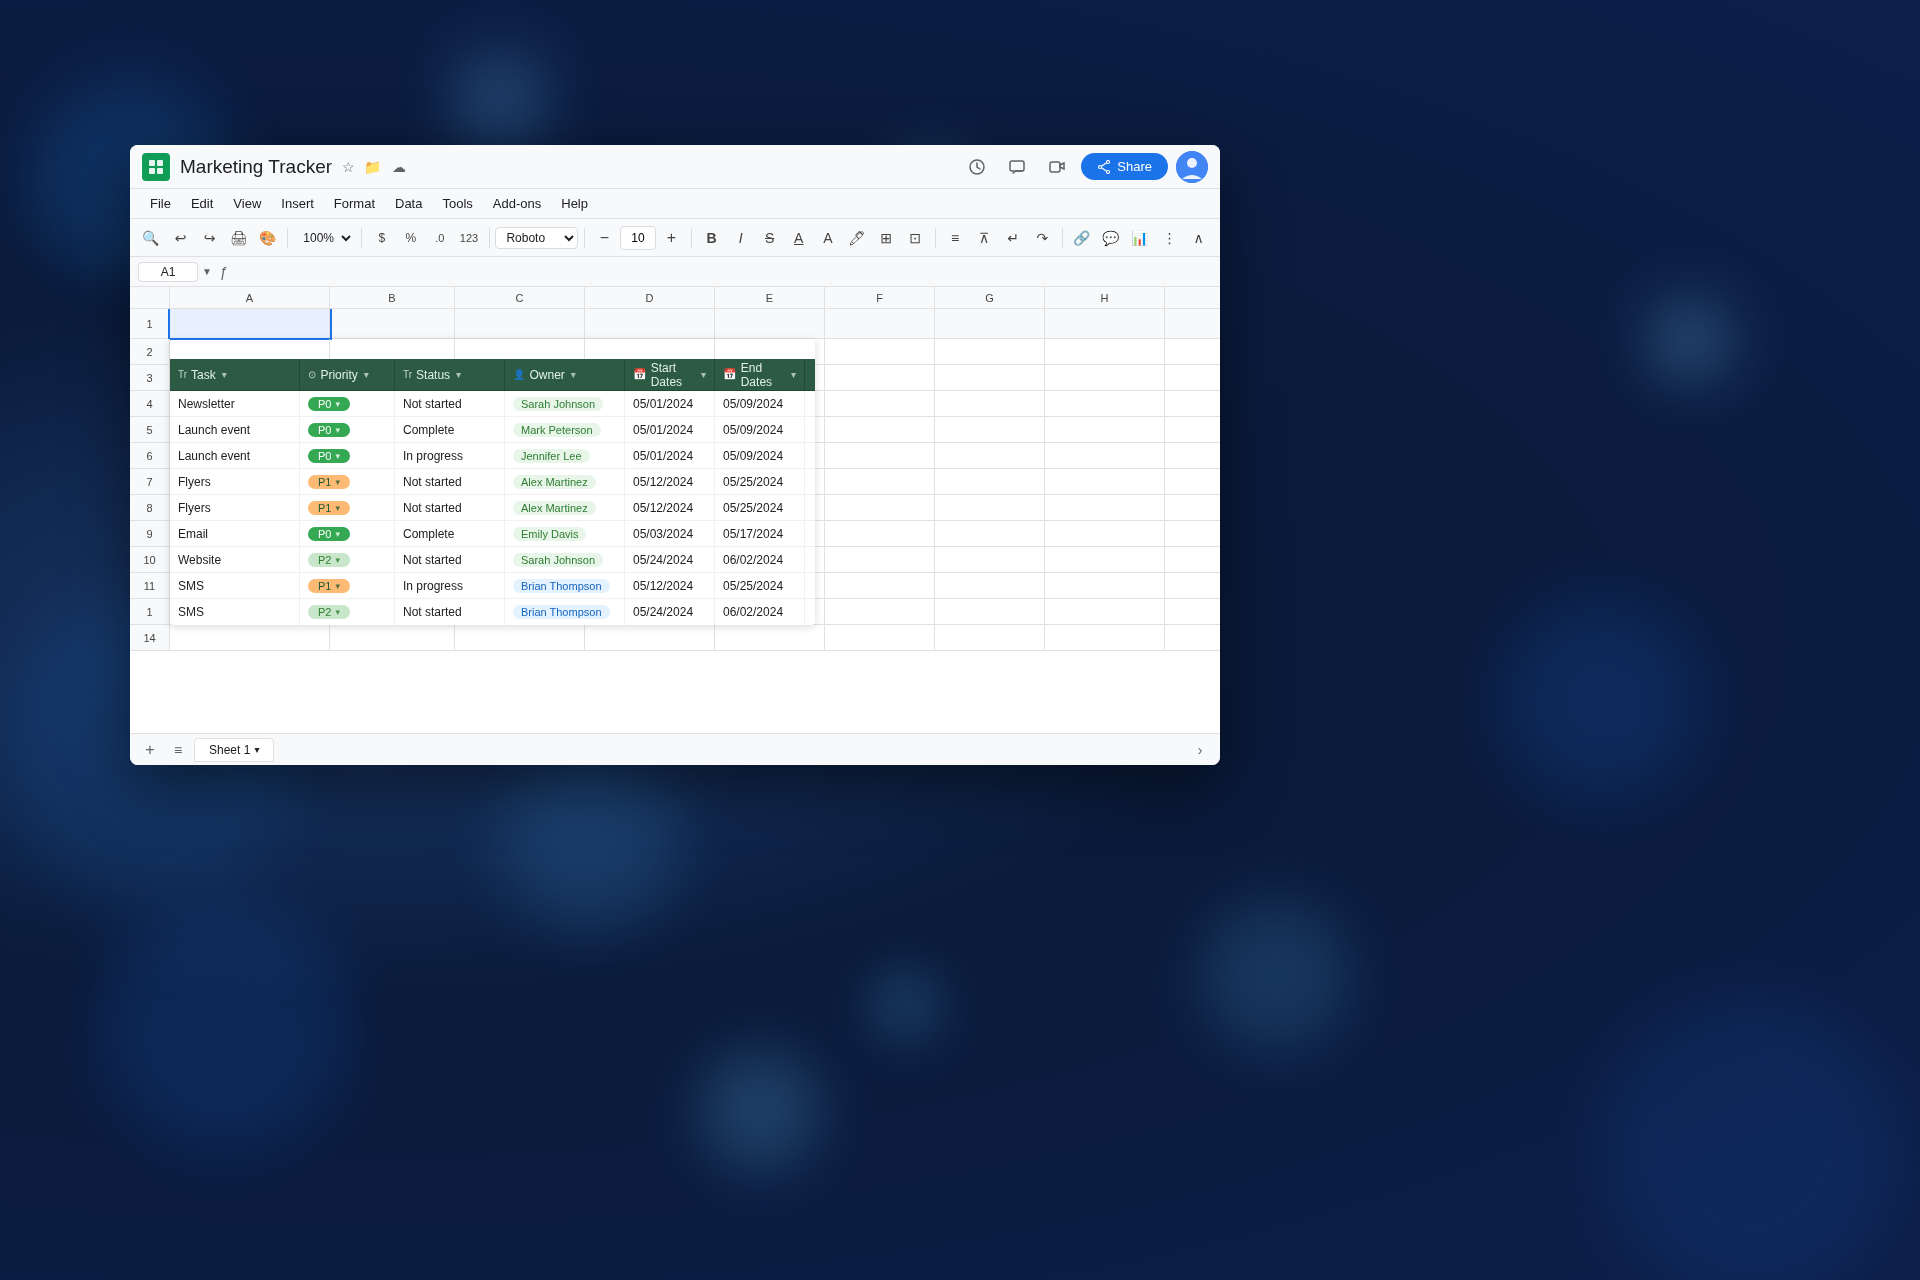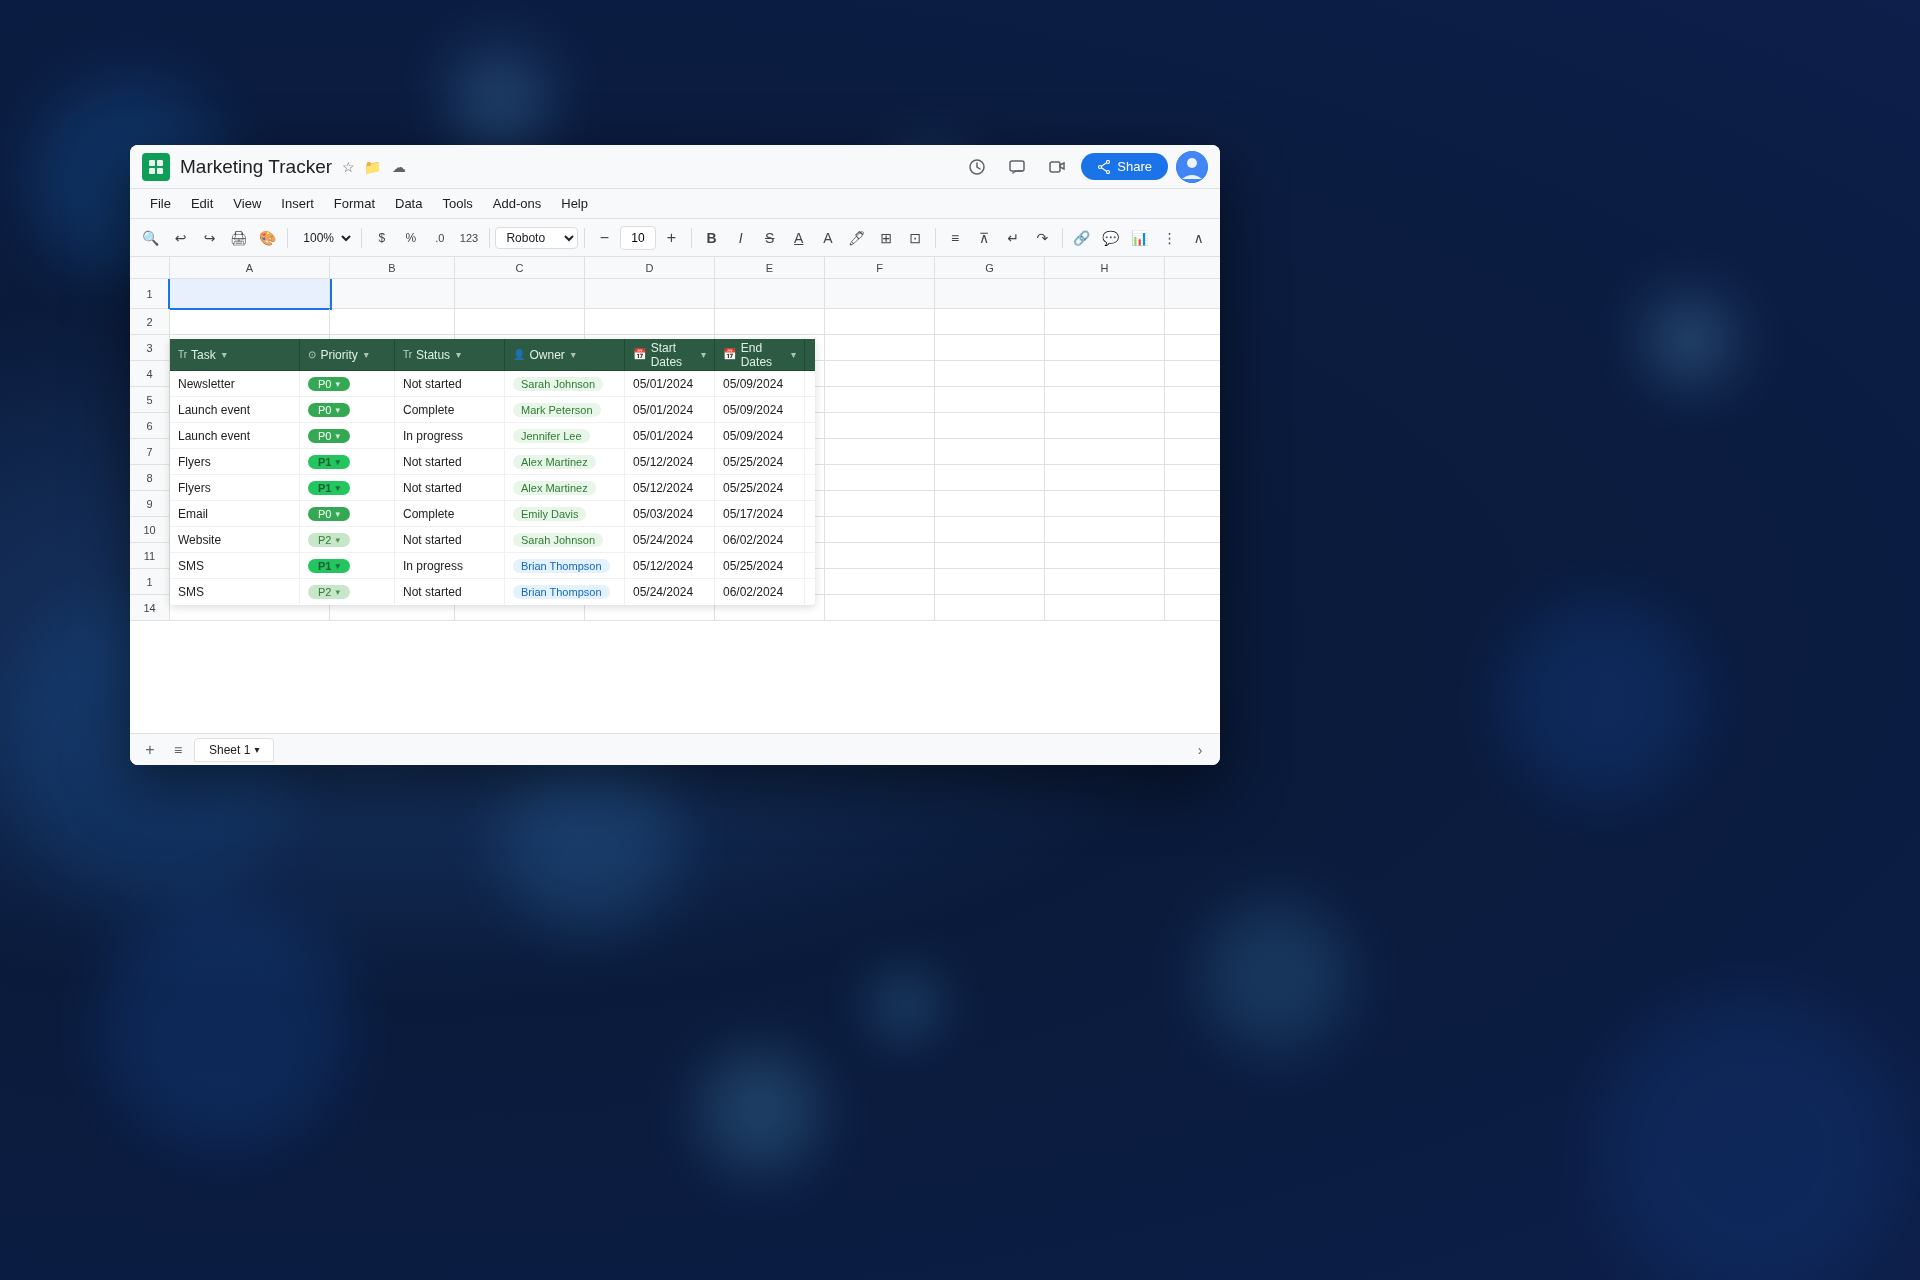--- a/index.html
+++ b/index.html
@@ -336,26 +336,26 @@
       color: white;
       border-radius: 12px;
       padding: 1px 10px;
       font-size: 11px;
       font-weight: 500;
       display: flex;
       align-items: center;
       gap: 4px;
     }
     .badge-p1 {
-      background: #22c55e;
+      background: #fdba74;
       color: #1e5c36;
       border-radius: 12px;
       padding: 1px 10px;
       font-size: 11px;
-      font-weight: 700;
+      font-weight: 400;
       display: flex;
       align-items: center;
       gap: 4px;
     }
     .badge-p2 {
       background: #c8e6c9;
       color: #2e7d32;
       border-radius: 12px;
       padding: 1px 10px;
       font-size: 11px;
@@ -586,20 +586,28 @@
     <div class="toolbar-btn">↵</div>
     <div class="toolbar-btn">↷</div>
     <div class="toolbar-sep"></div>
     <div class="toolbar-btn">🔗</div>
     <div class="toolbar-btn">💬</div>
     <div class="toolbar-btn">📊</div>
     <div class="toolbar-btn">⋮</div>
     <div class="toolbar-btn">∧</div>
   </div>
 
+  <div class="formula-bar">
+    <div style="display:flex;align-items:center;gap:4px;">
+      <input type="text" class="cell-ref" value="A1" style="">
+      <span class="cell-ref-arrow">▼</span>
+    </div>
+    <span class="formula-icon">ƒ</span>
+    <input type="text" class="formula-input" value="" style="">
+  </div>
 
   <div class="col-header-row">
     <div class="row-num-header"></div>
     <div class="col-header gcol-a">A</div>
     <div class="col-header gcol-b">B</div>
     <div class="col-header gcol-c">C</div>
     <div class="col-header gcol-d">D</div>
     <div class="col-header gcol-e">E</div>
     <div class="col-header gcol-f">F</div>
     <div class="col-header gcol-g">G</div>
@@ -767,21 +775,21 @@
     <div class="sheet-tab">
       <span>Sheet 1</span>
       <span style="font-size:10px;">▾</span>
     </div>
     <div style="flex:1"></div>
     <div class="sheet-tab-add" style="font-size:14px;">›</div>
   </div>
 
   <div style="position:absolute; top:194px; left:40px; z-index:20; border-radius:0 0 4px 4px; overflow:hidden; box-shadow: 0 2px 8px rgba(0,0,0,0.15);">
 
-    <div class="table-col-headers" style="width:645px;">
+    <div class="table-col-headers" style="width:645px;margin-top:20px;">
       <div class="th col-task">
         <span class="th-icon">Tr</span>
         <span>Task</span>
         <span class="th-arrow">▾</span>
       </div>
       <div class="th col-priority">
         <span class="th-icon">⊙</span>
         <span>Priority</span>
         <span class="th-arrow">▾</span>
       </div>

